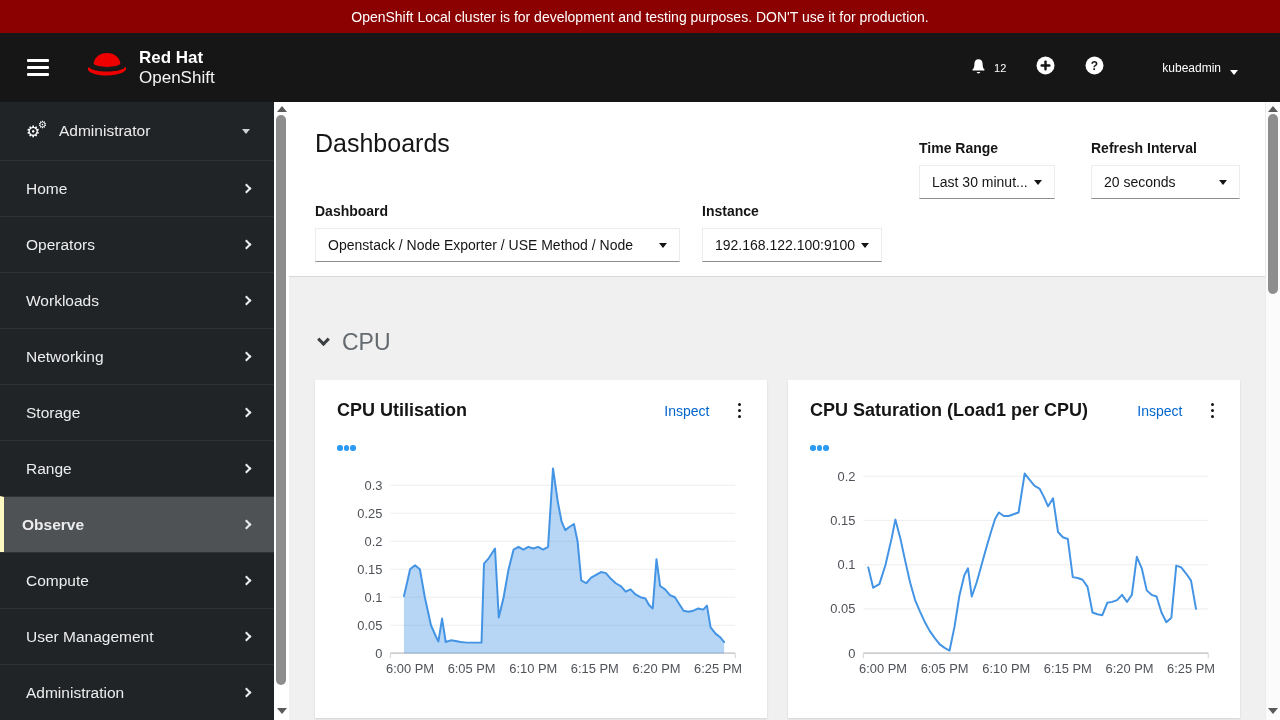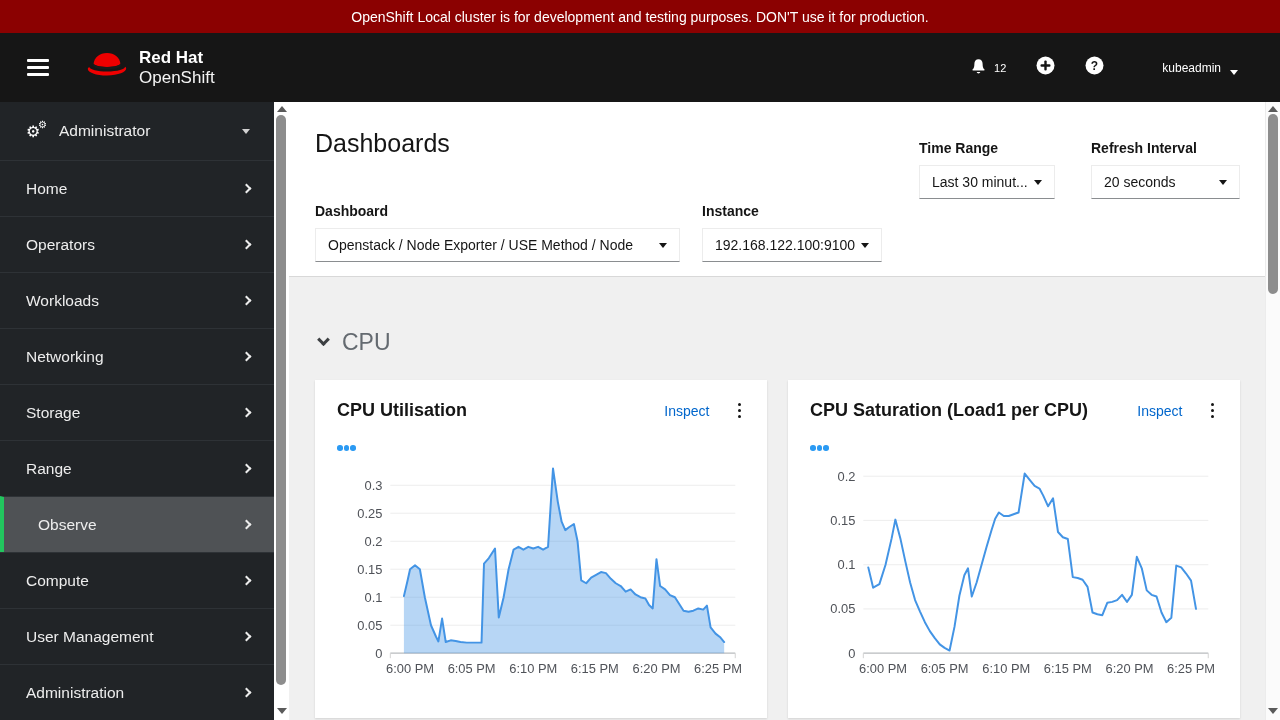--- a/index.html
+++ b/index.html
@@ -41,21 +41,21 @@
   }
   .gears { color:#fff; position:relative; width:22px; }
   .gear-big { font-size:16px; }
   .gear-small { font-size:10px; position:absolute; top:-3px; left:12px; }
   .perspective .caret-down { margin-left:auto; border-top-color:#d2d2d2; }
   .nav-item {
     height:56px; display:flex; align-items:center; justify-content:space-between;
     padding:0 24px 0 26px; font-size:15.5px; border-top:1px solid #2e3236; cursor:pointer;text-align:center;
   }
   .nav-item.active {
-    background:#4f5255; border-left:4px solid #22c55e; padding-left:34px;
+    background:#4f5255; border-left:4px solid #fef9c3; padding-left:18px;font-weight:bold;
   }
   .chev-right { width:7px; height:7px; border-right:2.4px solid #ececec; border-bottom:2.4px solid #ececec; transform:rotate(-45deg); }
   
   .vscroll { position:absolute; top:102px; width:15px; height:618px; }
   .vscroll.left  { left:274px; background:#ffffff; }
   .vscroll.right { left:1265px; background:#fbfbfb; border-left:1px solid #ececec; }
   .scroll-arrow { position:absolute; left:50%; transform:translateX(-50%);
     width:0; height:0; border-left:5px solid transparent; border-right:5px solid transparent; }
   .scroll-arrow.up   { top:4px;  border-bottom:6px solid #5a5a5a; }
   .scroll-arrow.down { bottom:6px; border-top:6px solid #5a5a5a; }

